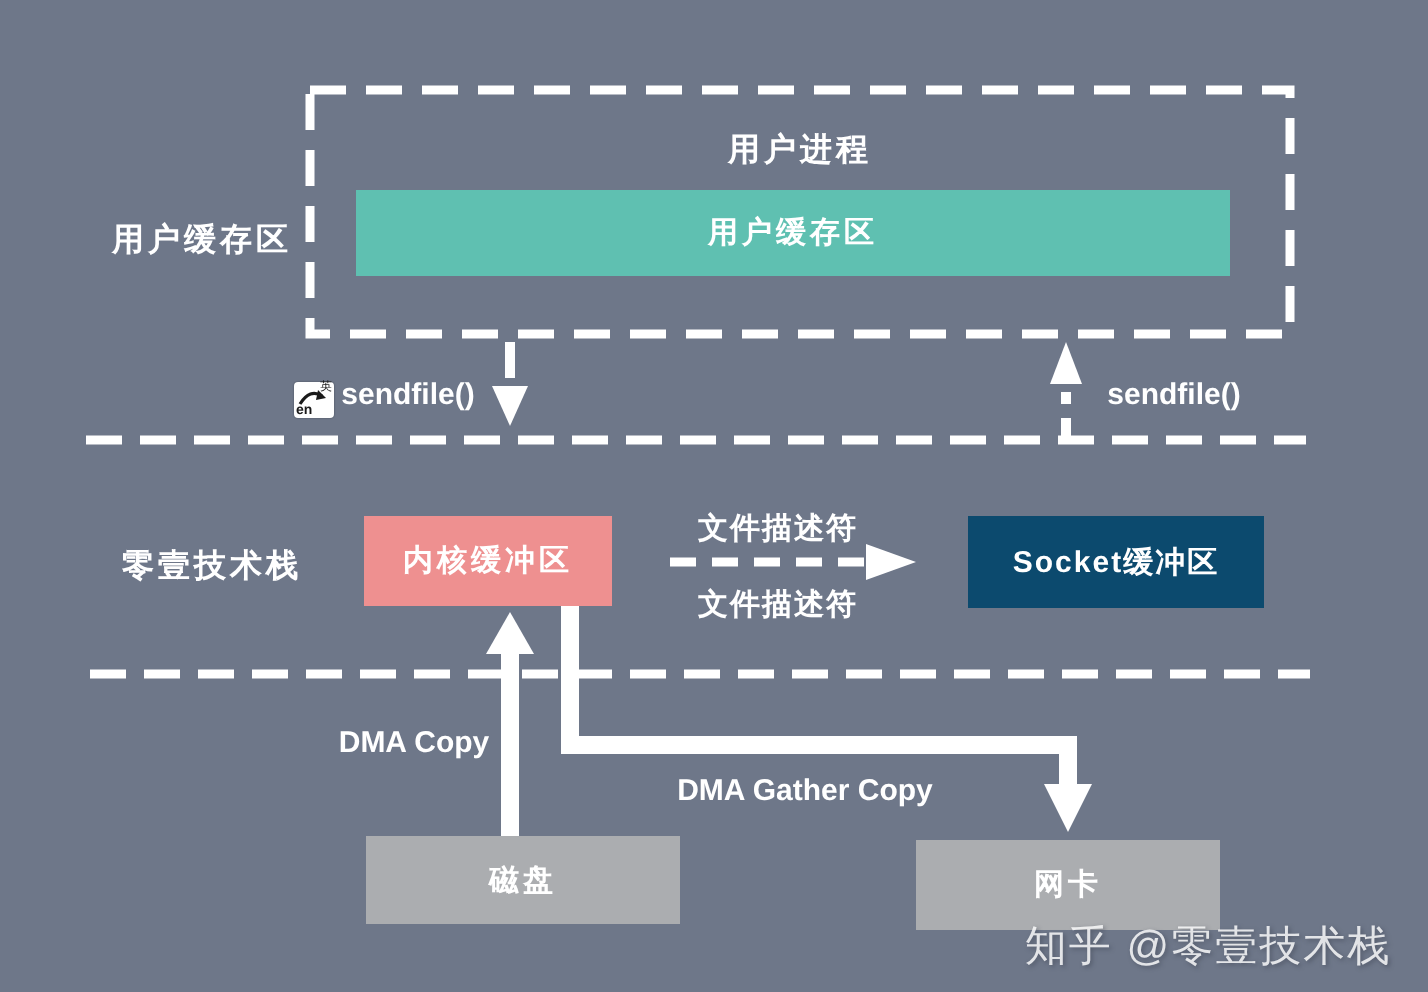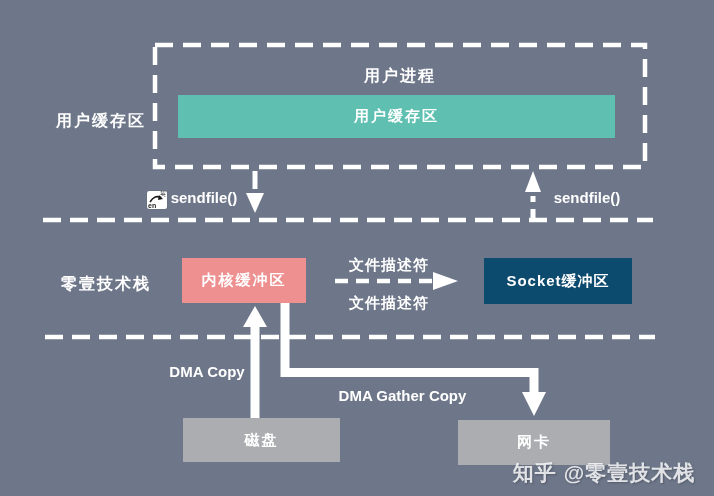--- a/index.html
+++ b/index.html
@@ -26,21 +26,21 @@
   .disk-box      { left:183px; top:418px; width:157px; height:44px; background:#abadb0; }
   .nic-box       { left:458px; top:420px; width:152px; height:45px; background:#abadb0;text-align:right; }
   .tr-icon {
     position:absolute; z-index:3; left:147px; top:191px; width:20px; height:18px;
     background:#ffffff; border-radius:2px; box-shadow:0 0 1px rgba(0,0,0,.4);
   }
   .tr-icon .en  { position:absolute; left:1px; bottom:0px; font-size:7px; color:#1a1a1a; font-weight:bold; line-height:1; }
   .tr-icon .yg  { position:absolute; right:1px; top:0px;  font-size:6px; color:#1a1a1a; line-height:1; }
   .watermark {
     position:absolute; z-index:2; left:498px; top:459px; width:212px;
-    font-size:21px; font-weight:bold; text-align:center;
+    font-size:21px; font-weight:normal; text-align:center;
     color:rgba(255,255,255,0.82); letter-spacing:1px;
     text-shadow:1px 1px 2px rgba(60,66,80,0.55);
   }
 </style>
 </head>
 <body>
 
 <div class="canvas">
 
   <svg class="overlay" width="714" height="496" viewBox="0 0 714 496">

